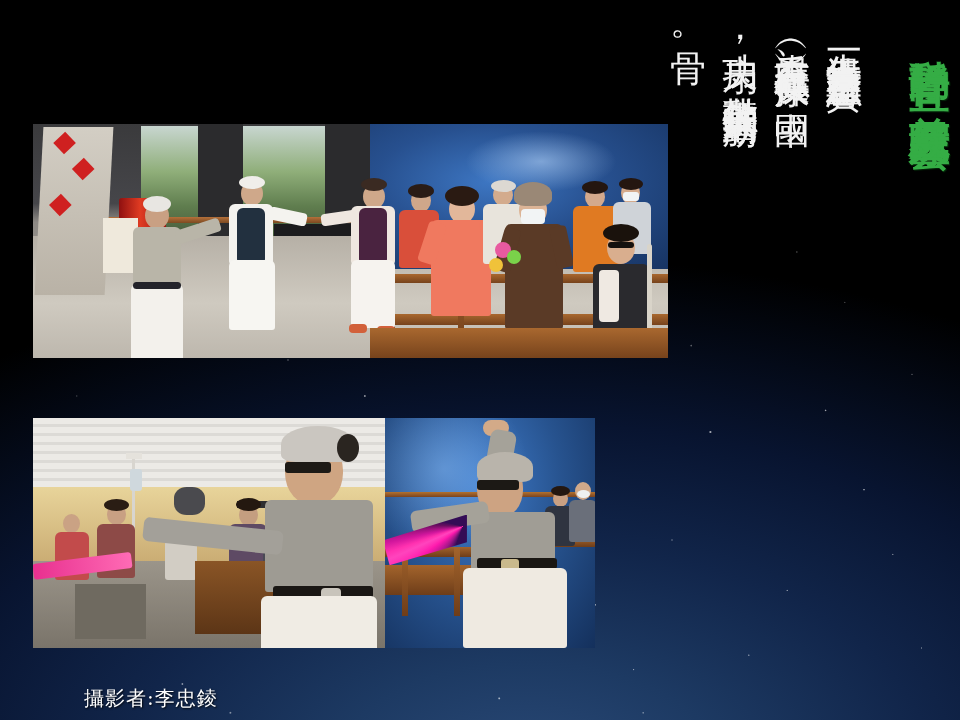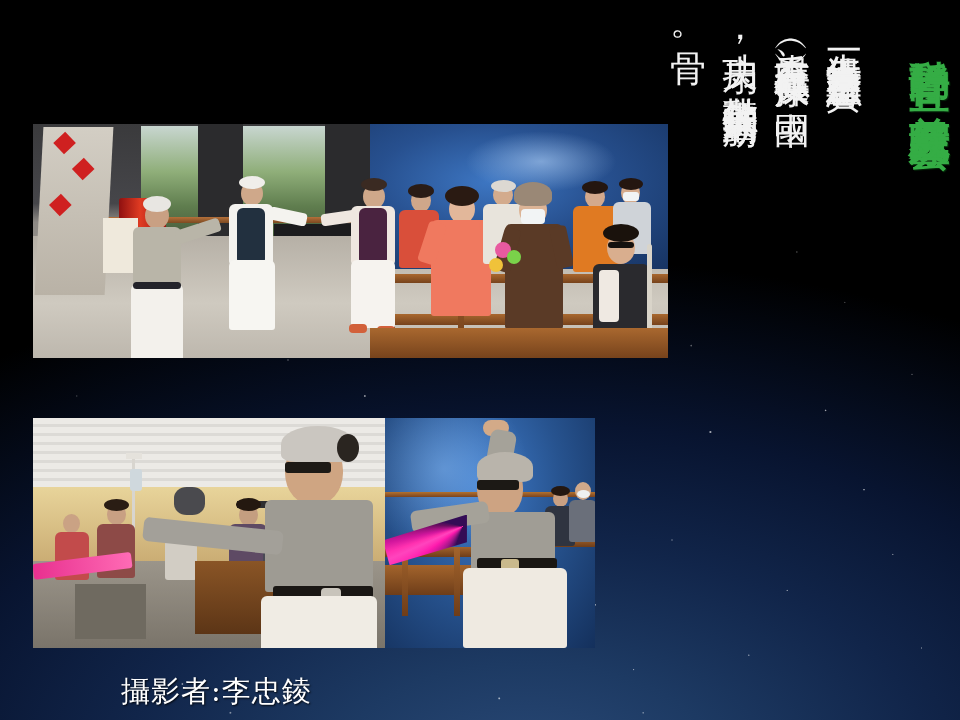--- a/index.html
+++ b/index.html
@@ -169,24 +169,23 @@
   #body-col-1 { right: 98px;  top: 24px; }
   #body-col-2 { right: 150px; top: 24px; }
   #body-col-3 { right: 202px; top: 24px; }
   #body-col-4 { right: 254px; top: 24px; }
 
   #photo-credit {
     position: absolute;
     left: 84px; bottom: 8px;
     color: #ffffff;
     font-family: "DejaVu Serif", "Liberation Serif", serif;
-    font-size: 29px;
+    font-size: 20px;
     letter-spacing: 1px;
     text-shadow: 1px 1px 2px rgba(0,0,0,.85);
-    margin-left: 37px;
   }
 </style>
 </head>
 <body>
 
 <div id="slide">
 
   <div class="stars s1"></div>
   <div class="stars s2"></div>
 

